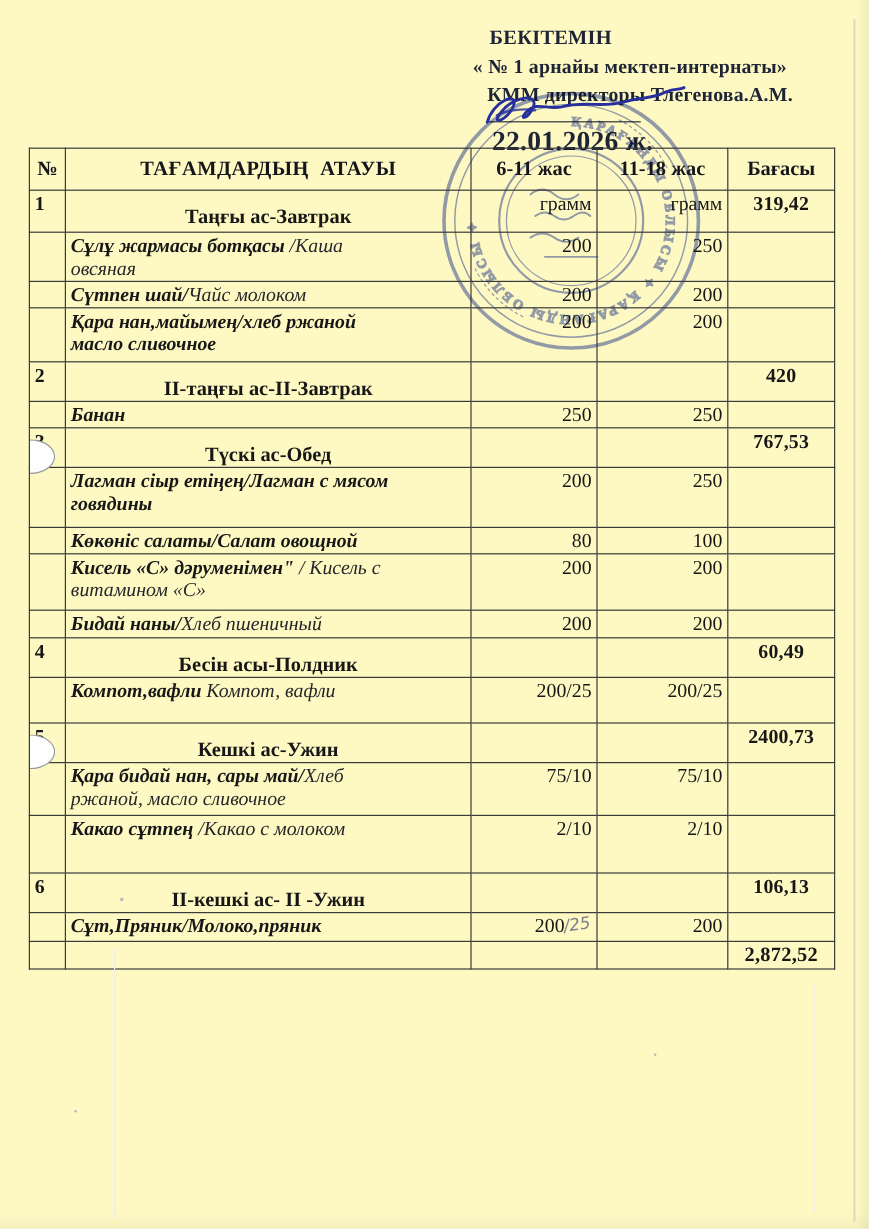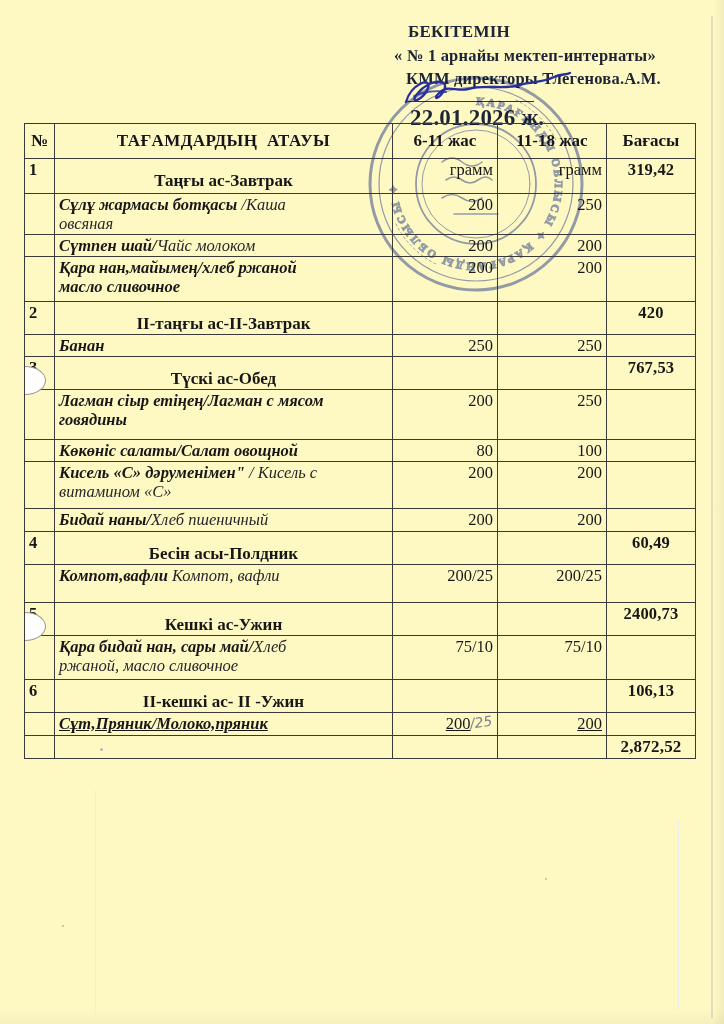--- a/index.html
+++ b/index.html
@@ -273,28 +273,35 @@
           <td class="c-price">2400,73</td>
         </tr>
         <tr class="item" style="height: 44px; margin-left: 30px;">
           <td class="c-num"></td>
           <td class="c-name"><span class="kk">Қара бидай нан, сары май/</span><span class="ru">Хлеб
 ржаной, масло сливочное</span></td>
           <td class="c-n">75/10</td>
           <td class="c-n">75/10</td>
           <td class="c-price"></td>
         </tr>
+        <tr class="item" style="height: 48px;">
+          <td class="c-num"></td>
+          <td class="c-name"><span class="kk">Какао сұтпең </span><span class="ru">/Какао с молоком</span></td>
+          <td class="c-n">2/10</td>
+          <td class="c-n">2/10</td>
+          <td class="c-price"></td>
+        </tr>
         <tr class="section" style="height: 25px;">
           <td class="c-num">6</td>
           <td class="c-name">ІІ-кешкі ас- ІІ -Ужин</td>
           <td class="c-n"></td>
           <td class="c-n"></td>
           <td class="c-price">106,13</td>
         </tr>
-        <tr class="item" style="height: 23px; text-decoration: underline;">
+        <tr class="item" style="height: 23px;">
           <td class="c-num"></td>
           <td class="c-name"><span class="kk">Сұт,Пряник/Молоко,пряник</span></td>
           <td class="c-n">200<span class="hand">/25</span></td>
           <td class="c-n">200</td>
           <td class="c-price"></td>
         </tr>
         <tr class="total" style="height: 20px; padding-left: 17px;">
           <td class="c-num"></td>
           <td class="c-name"></td>
           <td class="c-n"></td>

